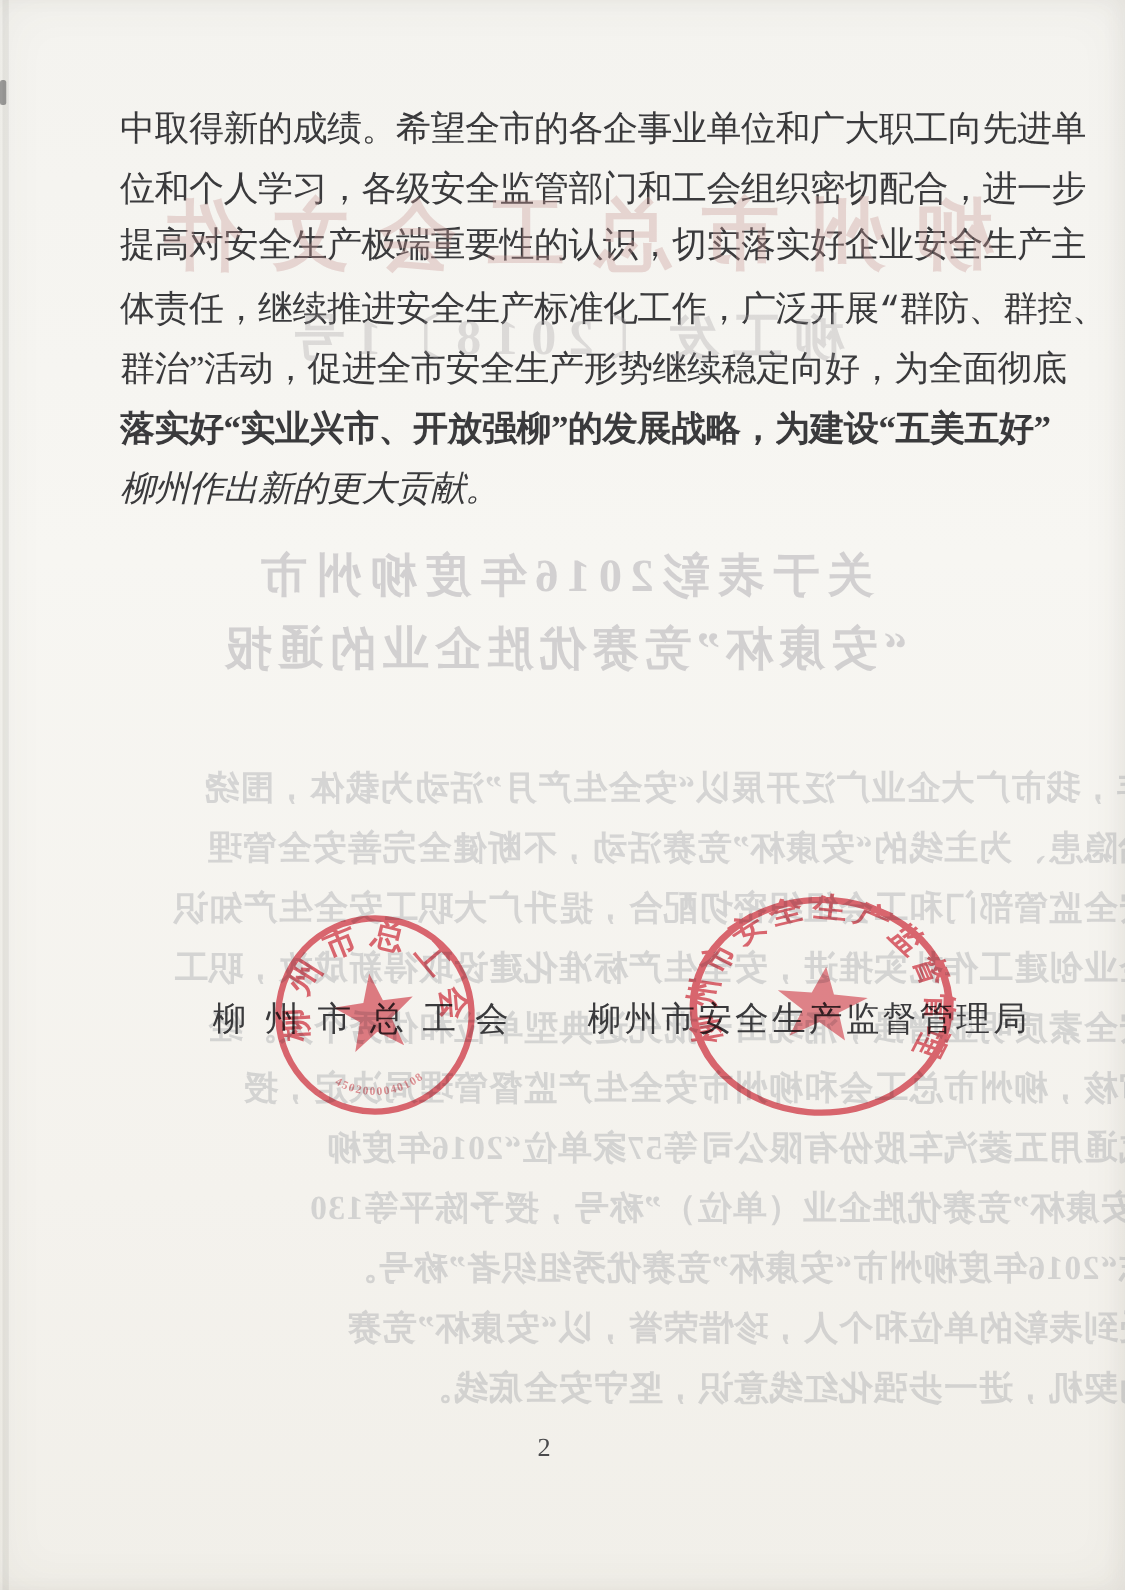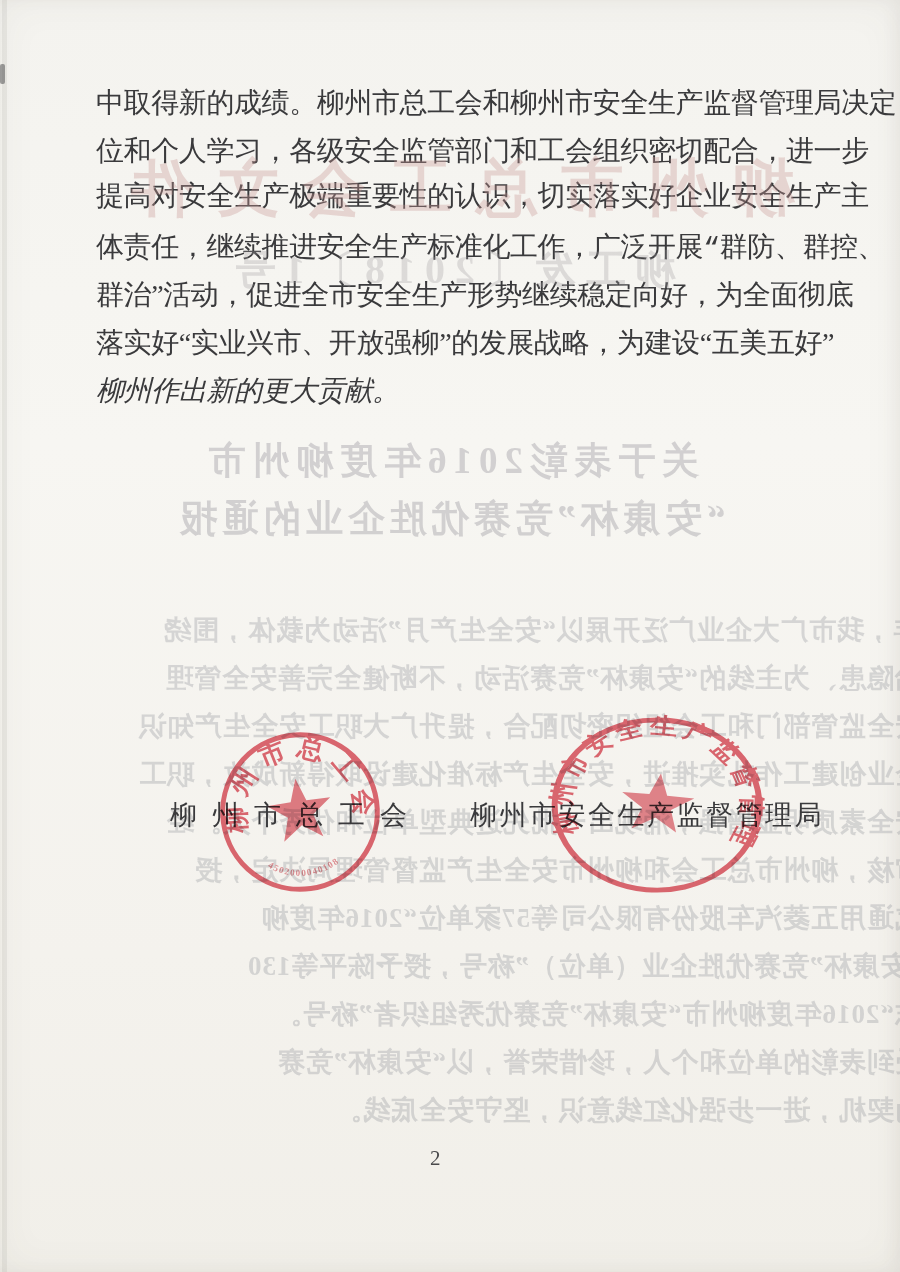--- a/index.html
+++ b/index.html
@@ -18,21 +18,21 @@
   .bl.t2{top:242px;font-size:40px;letter-spacing:10px;text-align:center;color:rgba(158,156,160,.30);}
   .bl.m1{top:436px;font-size:37px;letter-spacing:7px;text-align:center;color:rgba(150,148,154,.38);}
   .bl.m2{top:494px;font-size:37px;letter-spacing:5px;text-align:center;color:rgba(150,148,154,.38);}
   .bl.bb{font-size:27px;letter-spacing:1px;padding:0 78px;text-align:left;color:rgba(146,149,156,.33);}
   .b0{top:612px;}.b1{top:660px;}.b2{top:708px;}.b3{top:756px;}.b4{top:804px;}
   .b5{top:852px;}.b6{top:900px;}.b7{top:948px;}.b8{top:996px;}.b9{top:1044px;}.b10{top:1092px;}
 
   
   .ink{color:#3a3a3c;z-index:2;position:absolute;white-space:nowrap;}
   .bline{position:absolute;left:96px;font-size:28px;letter-spacing:-0.4px;white-space:nowrap;color:#3a3a3c;}
-  .l0{top:84px;}.l1{top:132px;}.l2{top:177px;font-family:Liberation Serif, serif;}.l3{top:228px;font-family:Liberation Mono, monospace;}.l4{top:276px;}.l5{top:324px;}.l6{top:372px;font-style:italic;}
+  .l0{top:84px;}.l1{top:132px;}.l2{top:177px;font-family:Liberation Serif, serif;}.l3{top:228px;font-family:Liberation Mono, monospace;}.l4{top:276px;}.l5{top:324px;font-weight:bold;}.l6{top:372px;font-style:italic;}
   .attach1{top:464px;left:136px;font-size:26px;letter-spacing:.6px;}
   .attach2{top:512px;left:198px;font-size:26px;letter-spacing:.6px;}
   .org-left{top:797px;left:170px;font-size:27px;letter-spacing:15px;}
   .org-right{top:797px;left:470px;font-size:27px;letter-spacing:2.5px;}
   .date{top:858px;left:338px;font-size:27px;letter-spacing:3px;}
   .pageno{top:1146px;left:430px;font-size:21px;color:#4a4a4c;}
 
   
   .stamp{position:absolute;z-index:3;mix-blend-mode:multiply;opacity:.85;}
   .stamp-left{left:216px;top:724px;}
@@ -58,21 +58,21 @@
     <div class="bl bb b4">队伍安全素质明显增强，涌现出一批先进典型单位和优秀个人。经</div>
     <div class="bl bb b5">评比审核，柳州市总工会和柳州市安全生产监督管理局决定，授</div>
     <div class="bl bb b6">予上汽通用五菱汽车股份有限公司等57家单位“2016年度柳</div>
     <div class="bl bb b7">州市“安康杯”竞赛优胜企业（单位）”称号，授予陈平等130</div>
     <div class="bl bb b8">位同志“2016年度柳州市“安康杯”竞赛优秀组织者”称号。</div>
     <div class="bl bb b9">希望受到表彰的单位和个人，珍惜荣誉，以“安康杯”竞赛</div>
     <div class="bl bb b10">活动为契机，进一步强化红线意识，坚守安全底线。</div>
   </div>
 
   <div>
-    <div class="bline l0">中取得新的成绩。柳州市总工会和柳州市安全生产监督管理局决定</div>
+    <div class="bline l0">中取得新的成绩。希望全市的各企事业单位和广大职工向先进单</div>
     <div class="bline l1">位和个人学习，各级安全监管部门和工会组织密切配合，进一步</div>
     <div class="bline l2">提高对安全生产极端重要性的认识，切实落实好企业安全生产主</div>
     <div class="bline l3">体责任，继续推进安全生产标准化工作，广泛开展“群防、群控、</div>
     <div class="bline l4">群治”活动，促进全市安全生产形势继续稳定向好，为全面彻底</div>
     <div class="bline l5">落实好“实业兴市、开放强柳”的发展战略，为建设“五美五好”</div>
     <div class="bline l6">柳州作出新的更大贡献。</div>
   </div>
 
 
   <div class="ink org-left">柳州市总工会</div>

